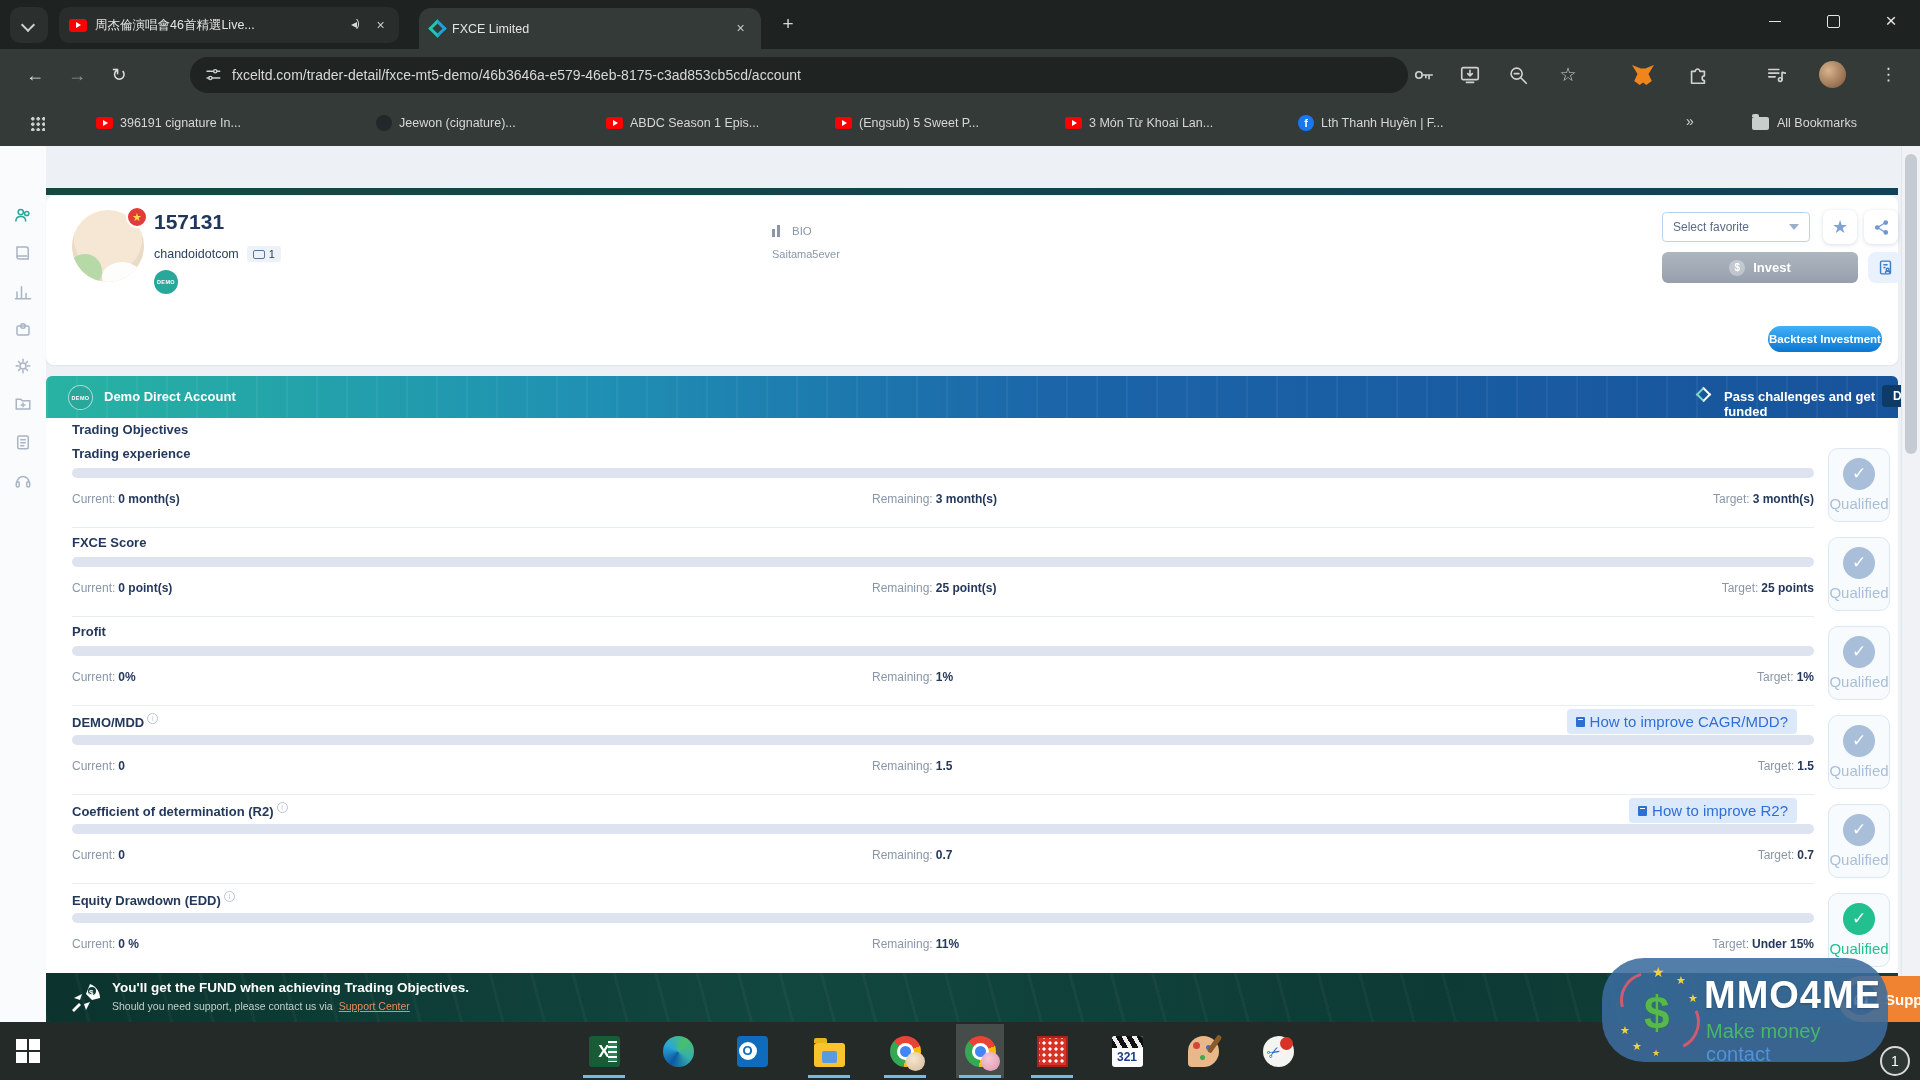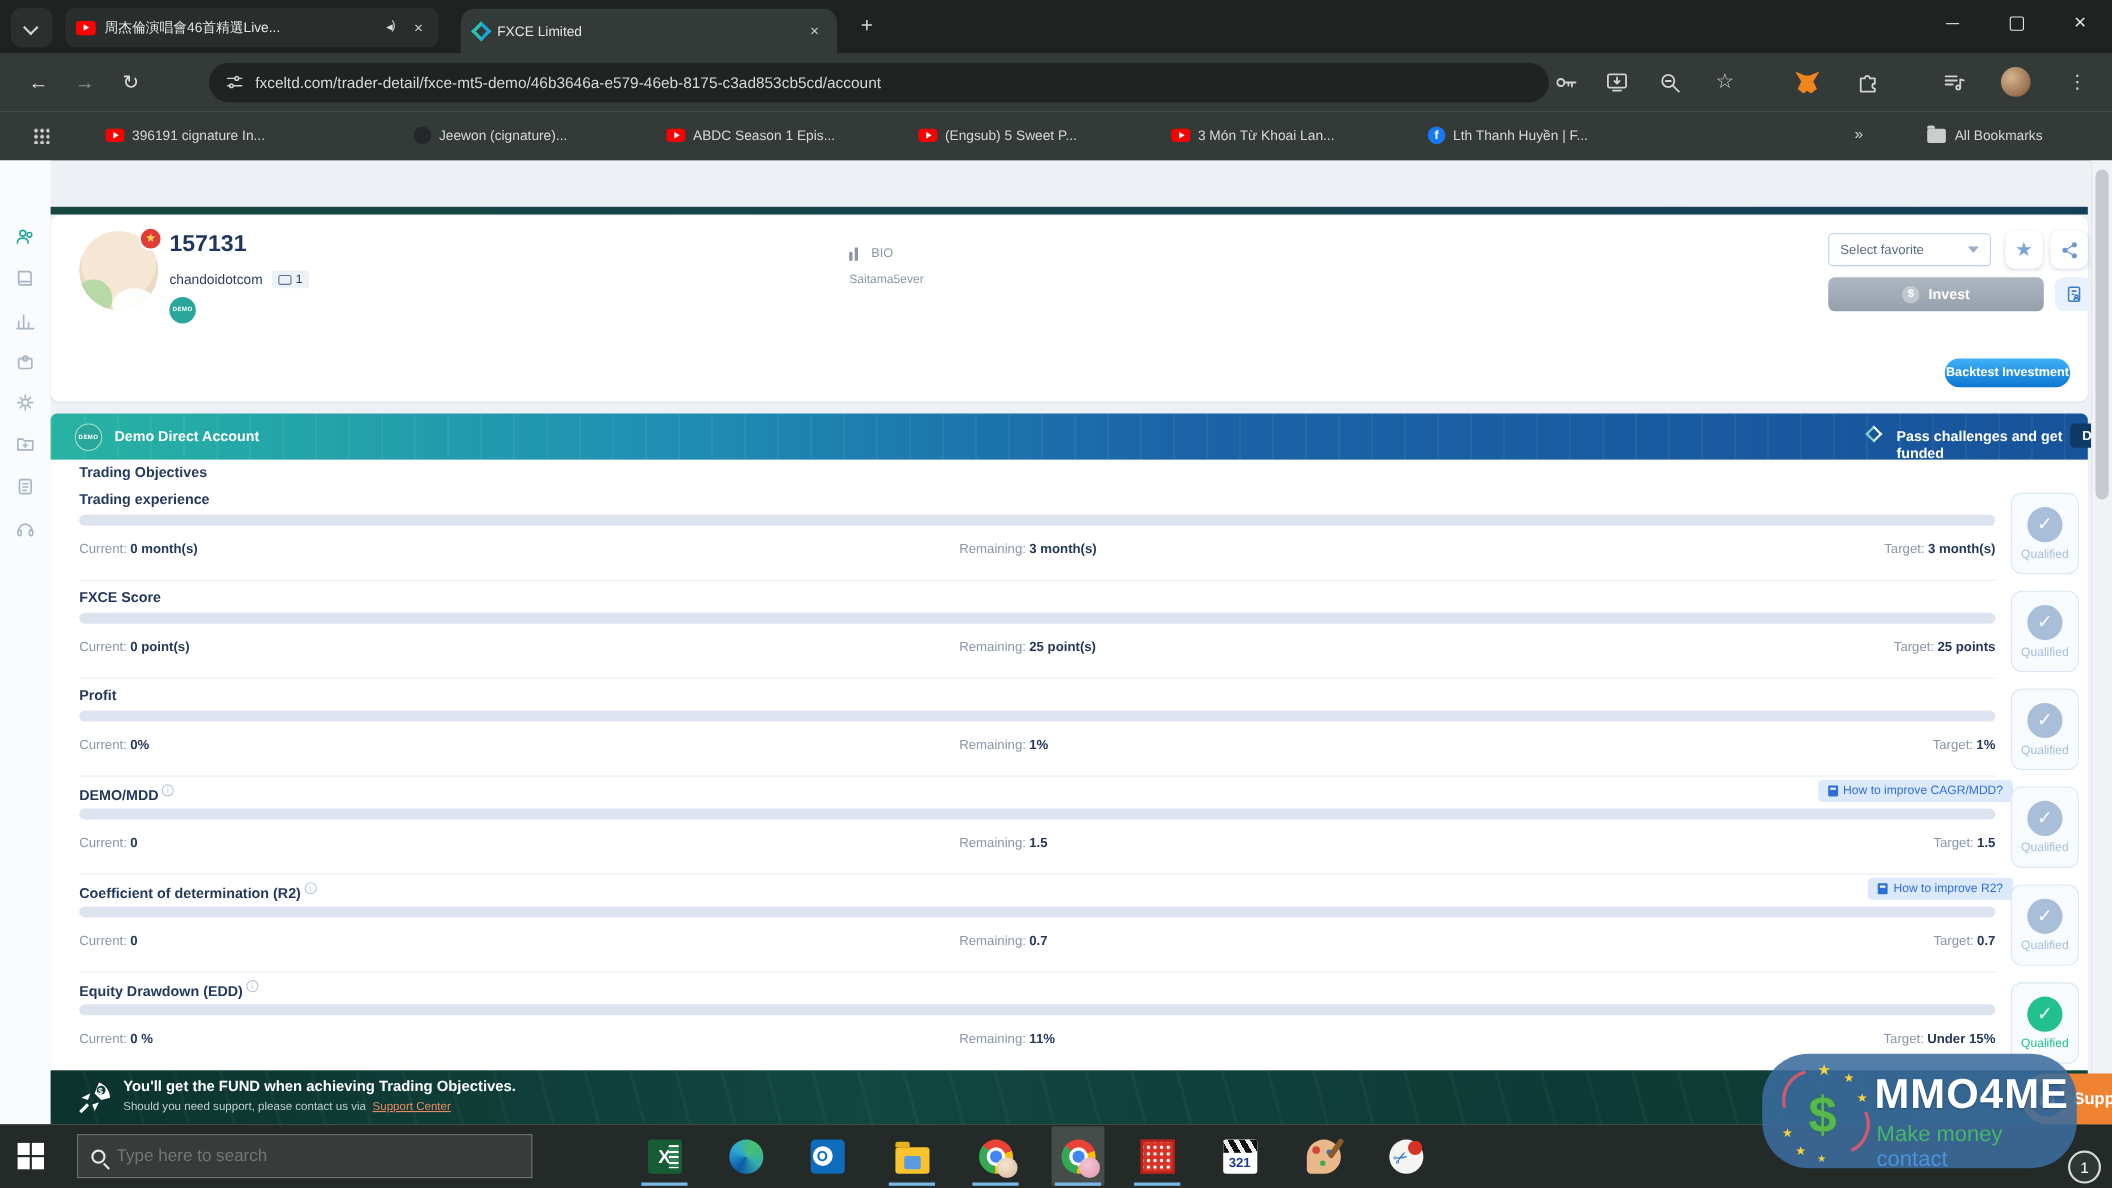--- a/index.html
+++ b/index.html
@@ -113,24 +113,24 @@
   .info-ic{display:inline-block;width:11px;height:11px;border:1px solid #b9c4d4;border-radius:50%;color:#b9c4d4;font-size:7.5px;text-align:center;line-height:10px;vertical-align:6px;margin-left:3px;font-weight:normal}
   .info-ic::after{content:"i"}
   .bar{position:absolute;left:0;top:28px;width:1742px;height:10px;background:#dde4ef;border-radius:6px}
   .vrow{position:absolute;left:0;top:52px;width:1742px;height:16px;font-size:12px;color:#8a96a8}
   .v{position:absolute;top:0;white-space:nowrap}
   .v b{color:#24385c;margin-left:3px}
   .v-left{left:0}.v-mid{left:800px}.v-right{right:0}
   .qbadge{position:absolute;right:0;top:8px;width:62px;height:74px;border:1px solid #dbe7f3;background:#f8fbfe;border-radius:10px;display:flex;flex-direction:column;align-items:center;justify-content:center;gap:5px}
   .qbadge .circ{width:32px;height:32px;border-radius:50%;background:#a9bed8;color:#fff;font-size:17px;text-align:center;line-height:32px}
   .qbadge .circ::after{content:"✓"}
-  .qbadge .qtext{font-size:11px;color:#a9bed8}
+  .qbadge .qtext{font-size:15px;color:#a9bed8}
   .qbadge.green .circ{background:#22c08e}
   .qbadge.green .qtext{color:#22c08e}
-  .help-pill{position:absolute;right:60px;top:2px;background:#dce9fb;color:#2e6fd6;font-size:11px;padding:4px 9px;border-radius:4px;display:flex;align-items:center;gap:5px;white-space:nowrap}
+  .help-pill{position:absolute;right:93px;top:2px;background:#dce9fb;color:#2e6fd6;font-size:15px;padding:4px 9px;border-radius:4px;display:flex;align-items:center;gap:5px;white-space:nowrap}
   .book-ic{width:9px;height:10px;background:#2e6fd6;border-radius:1px;position:relative}
   .book-ic::after{content:"";position:absolute;left:2px;top:2px;width:5px;height:1.5px;background:#fff}
   
   #footer-banner{position:absolute;left:46px;top:827px;width:1852px;height:49px;background:linear-gradient(95deg,#0c332e,#11473f 40%,#0d3a34 75%,#104239);overflow:hidden}
   #footer-banner::before{content:"";position:absolute;inset:0;background:repeating-linear-gradient(75deg,rgba(255,255,255,.03) 0 3px,transparent 3px 40px)}
   #rocket{position:absolute;left:22px;top:7px;width:36px;height:36px}
   #footer-title{position:absolute;left:66px;top:7px;color:#fff;font-size:13.5px;font-weight:bold}
   #footer-sub{position:absolute;left:66px;top:27px;color:#bfd0cb;font-size:10.5px}
   #footer-link{color:#e98a63;text-decoration:underline;margin-left:6px}
   
@@ -483,24 +483,20 @@
     </div>
 </div>
 
 <div id="taskbar">
   <div id="start-btn">
       <i></i>
       <i></i>
       <i></i>
       <i></i>
     </div>
-  <div id="tb-search">
-    <span class="mag-ic"></span>
-    <input placeholder="Type here to search" style="">
-  </div>
   <div class="tcell open" style="left:580px">
       <span class="ti ti-excel"></span>
     </div>
   <div class="tcell" style="left:654px">
       <span class="ti ti-edge"></span>
     </div>
   <div class="tcell" style="left:728px">
       <span class="ti ti-outlook"></span>
     </div>
   <div class="tcell open" style="left:805px">

